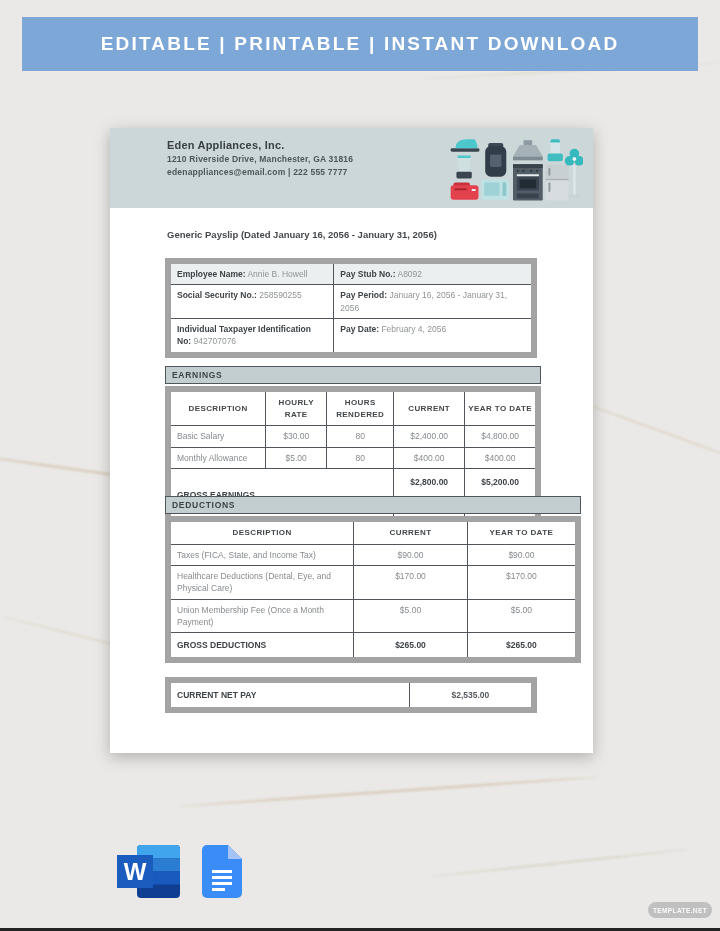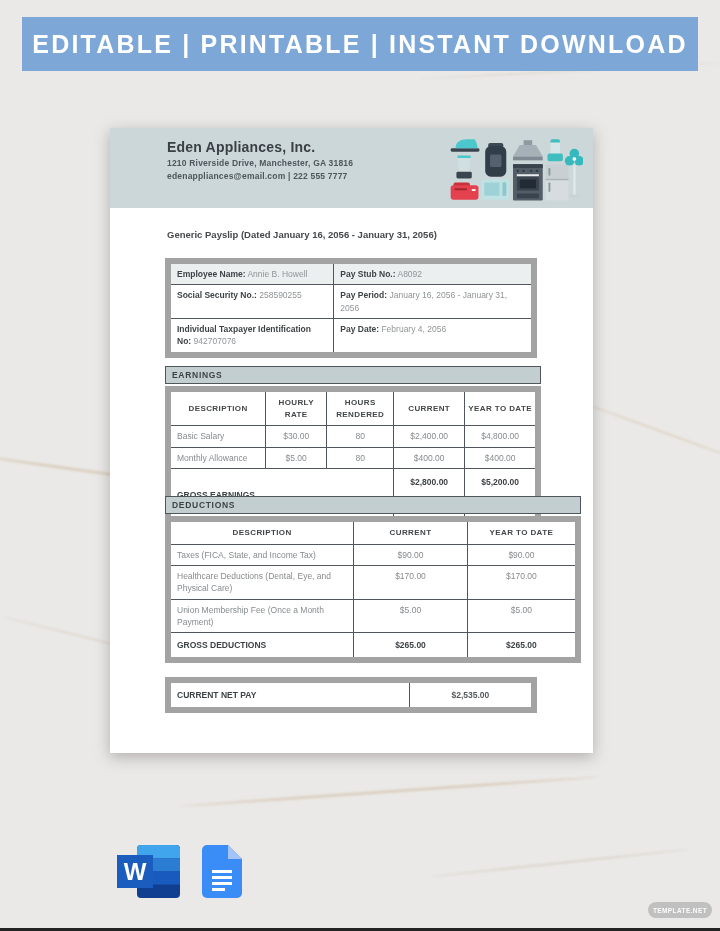--- a/index.html
+++ b/index.html
@@ -9,27 +9,27 @@
   .vein{position:absolute;background:rgba(186,150,104,0.30);filter:blur(1.2px);border-radius:50%;z-index:0;}
   .vein.v1{width:240px;height:3px;left:-30px;top:470px;transform:rotate(8deg);}
   .vein.v2{width:200px;height:2px;left:560px;top:430px;transform:rotate(20deg);background:rgba(186,150,104,0.25);}
   .vein.v3{width:420px;height:3px;left:180px;top:790px;transform:rotate(-4deg);}
   .vein.v4{width:260px;height:2px;left:430px;top:862px;transform:rotate(-6deg);background:rgba(170,140,100,0.22);}
   .vein.v5{width:200px;height:2px;left:0;top:640px;transform:rotate(14deg);background:rgba(186,150,104,0.20);}
   .vein.v6{width:300px;height:2px;left:420px;top:70px;transform:rotate(-3deg);background:rgba(180,160,130,0.18);}
 
   .banner{position:absolute;left:22px;top:17px;width:676px;height:54px;background:#7da7d6;
           color:#fff;display:flex;align-items:center;justify-content:center;
-          font-weight:bold;font-size:25px;letter-spacing:2.2px;z-index:1;}
+          font-weight:bold;font-size:19px;letter-spacing:2.2px;z-index:1;}
 
   .doc{position:absolute;left:110px;top:128px;width:483px;height:625px;background:#fff;
        box-shadow:0 4px 14px rgba(110,105,100,0.45);z-index:2;}
   .doc-header{position:relative;height:80px;background:#ccd7d9;}
   .company{position:absolute;left:57px;top:11px;}
-  .company-name{font-size:14px;font-weight:bold;color:#3a4045;letter-spacing:0.2px;}
+  .company-name{font-size:11px;font-weight:bold;color:#3a4045;letter-spacing:0.2px;}
   .company-sub{font-size:8.5px;font-weight:bold;color:#4e565c;margin-top:3px;letter-spacing:0.2px;}
   .appliances{position:absolute;right:10px;top:5px;}
 
   .doc-title{position:absolute;left:57px;top:101px;font-size:9.5px;font-weight:bold;color:#46494c;}
 
   table{border-collapse:collapse;table-layout:fixed;}
   td,th{border:1px solid #50565b;font-size:8.5px;padding:4px 6px;vertical-align:top;
         line-height:1.45;overflow:hidden;}
   table.bordered{border:6px solid #a3a3a3;}
   .lbl{font-weight:bold;color:#3e4347;}

